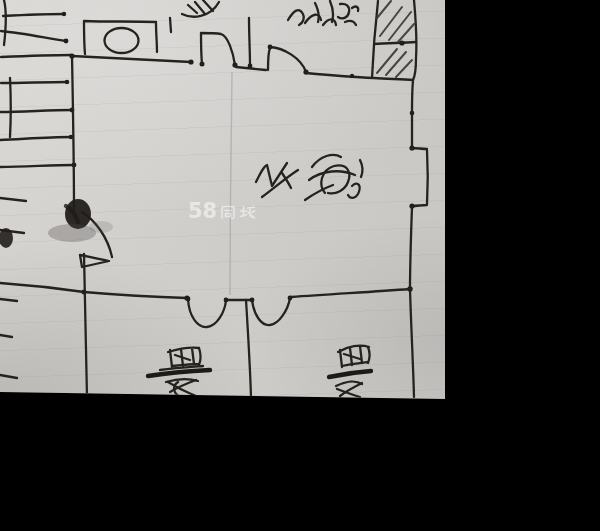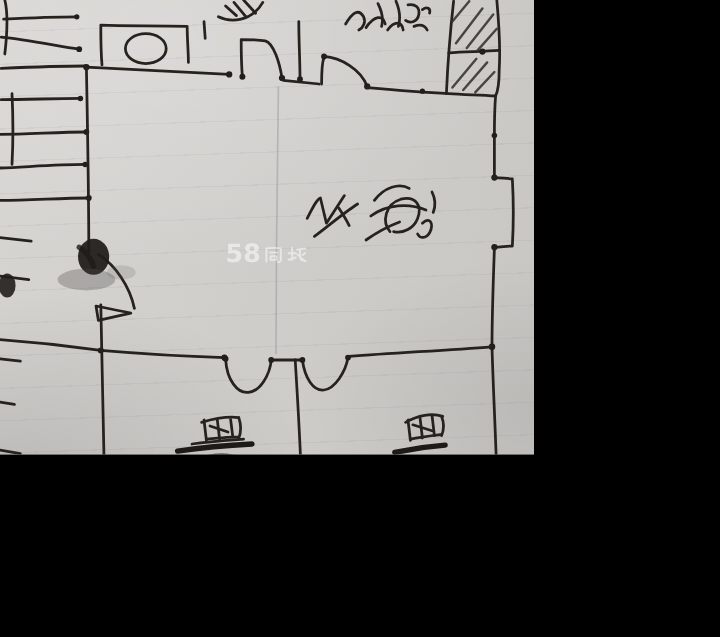--- a/index.html
+++ b/index.html
@@ -1,16 +1,16 @@
 <!DOCTYPE html>
 <html><head>
 <meta charset="utf-8">
 <style>
   html,body{margin:0;padding:0;background:#000;}
-  #stage{position:relative;width:600px;height:379px;background:#000;overflow:hidden;
+  #stage{position:relative;width:600px;height:531px;background:#000;overflow:hidden;
          font-family:"DejaVu Sans","Liberation Sans",sans-serif;}
   
   #photo{position:absolute;left:0;top:0;width:445px;height:400px;
          clip-path:polygon(0px 0px,445px 0px,445px 399px,0px 392px);
          background:
            radial-gradient(130% 90% at 30% 8%, rgba(255,255,255,0.20), rgba(255,255,255,0) 55%),
            radial-gradient(120% 80% at 0% 100%, rgba(0,0,0,0.12), rgba(0,0,0,0) 50%),
            radial-gradient(100% 70% at 100% 85%, rgba(0,0,0,0.07), rgba(0,0,0,0) 45%),
            linear-gradient(100deg,#d7d5d2 0%,#d0cecb 45%,#c9c7c4 100%);}
   

